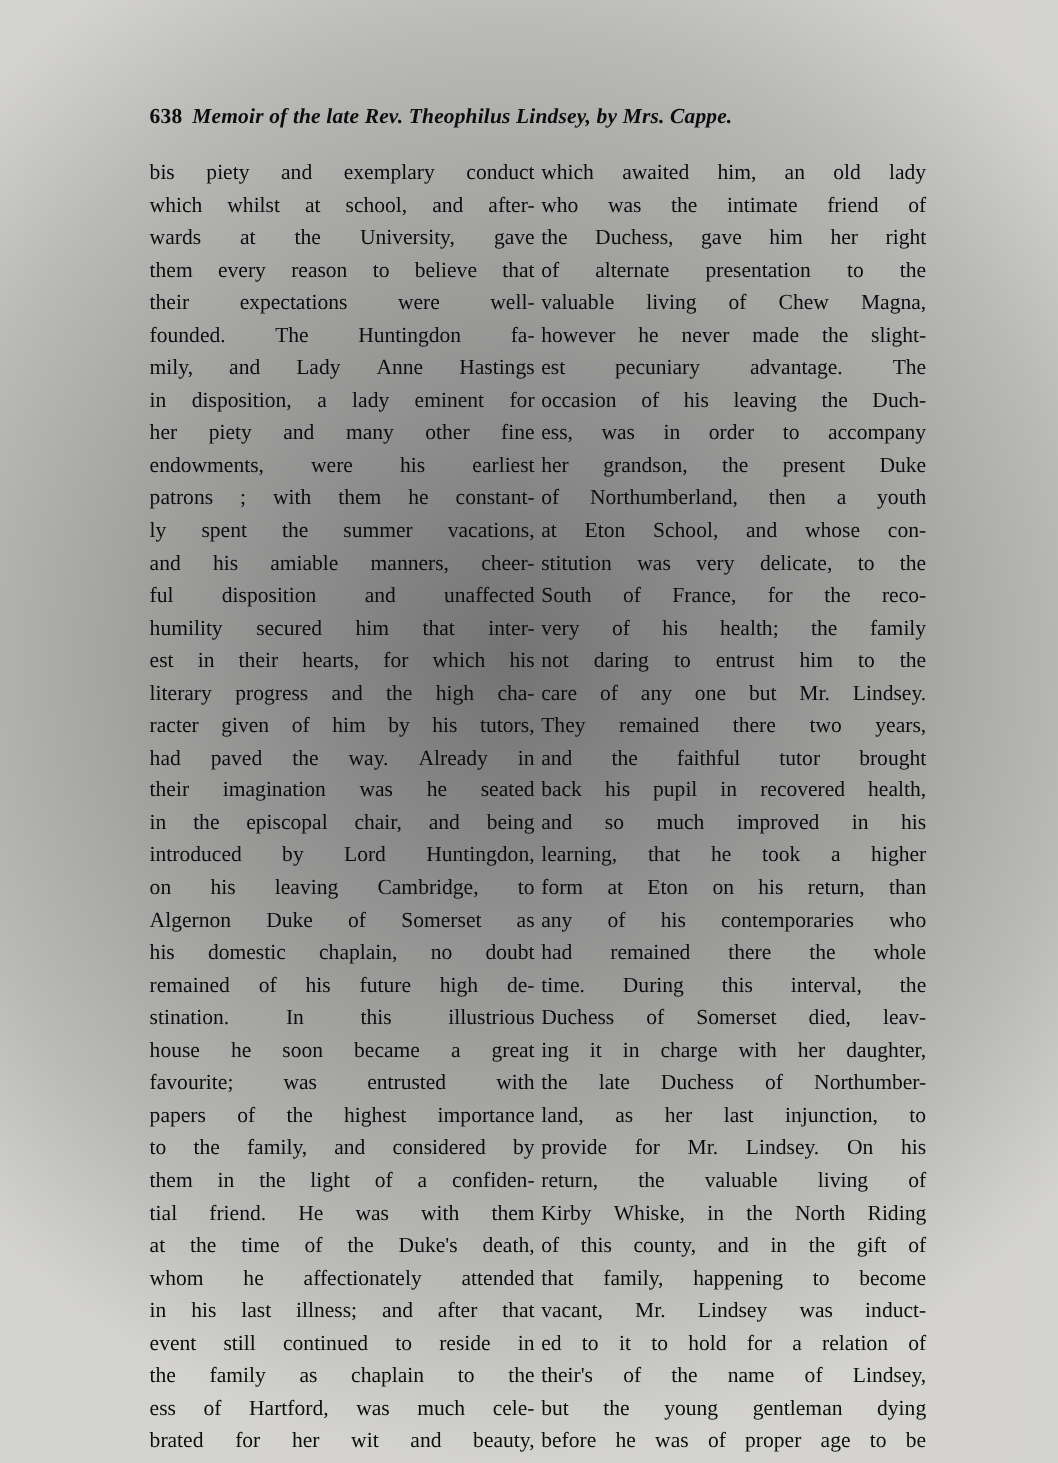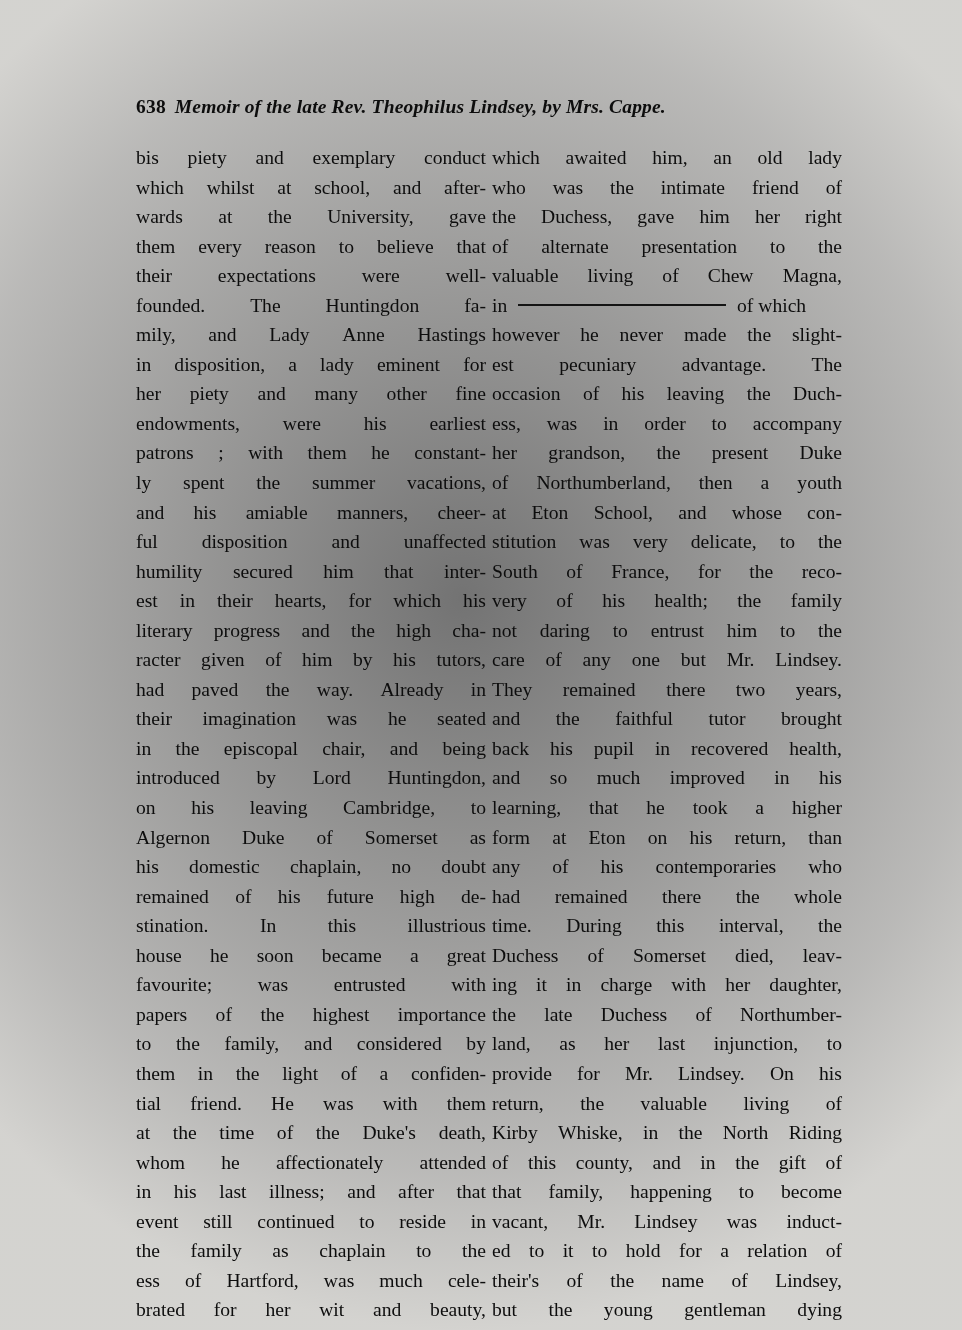--- a/index.html
+++ b/index.html
@@ -443,21 +443,20 @@
           <span>to</span>
           <span>the</span>
         </div>
         <div class="tline j">
           <span>valuable</span>
           <span>living</span>
           <span>of</span>
           <span>Chew</span>
           <span>Magna,</span>
         </div>
-        <div class="tline l"><span>in </span><span class="omit-rule"></span><span> of which</span></div>
         <div class="tline j">
           <span>however</span>
           <span>he</span>
           <span>never</span>
           <span>made</span>
           <span>the</span>
           <span>slight-</span>
         </div>
         <div class="tline j">
           <span>est</span>

